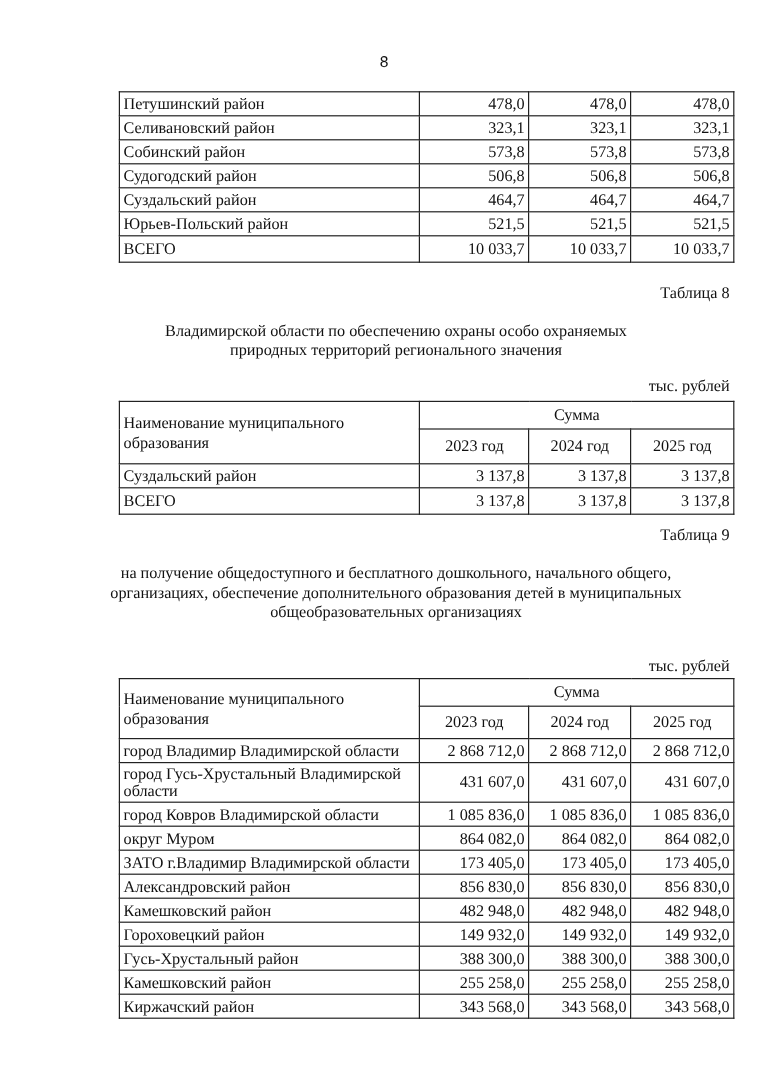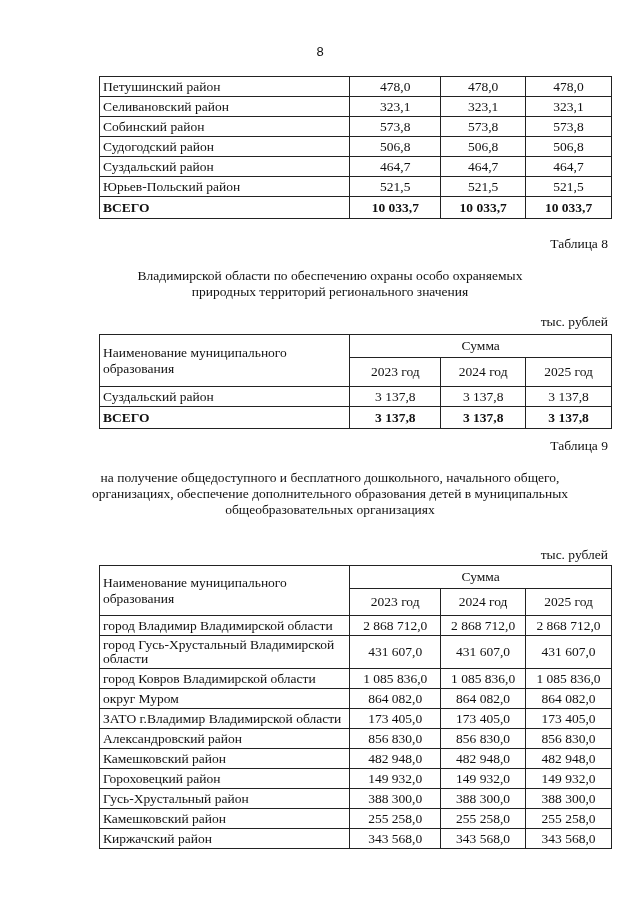--- a/index.html
+++ b/index.html
@@ -4,23 +4,23 @@
 <style>
   html, body { margin: 0; padding: 0; background: #ffffff; }
   body { width: 640px; height: 905px; position: relative; overflow: hidden;
          font-family: "Liberation Serif", "DejaVu Serif", serif; color: #111; }
   .page-num { position: absolute; top: 44px; left: 0; width: 640px; text-align: center;
               font-family: "Liberation Sans", sans-serif; font-size: 13px; }
   table { position: absolute; left: 99px; width: 513px; border-collapse: collapse;
           font-size: 13.5px; }
   td, th { border: 1.4px solid #222; padding: 0 3px; height: 19px; line-height: 16px;
            font-weight: normal; }
-  td.num { text-align: center; white-space: nowrap; }
+  td.num { text-align: right; white-space: nowrap; }
   td.name { text-align: left; }
-  tr.total td { font-weight: bold; height: 21px; margin-top: 27px; }
+  tr.total td { font-weight: normal; height: 21px; margin-top: 27px; }
   col.c-name { width: 251px; }
   col.c-val1 { width: 91px; }
   col.c-val2 { width: 85px; }
   col.c-val3 { width: 86px; }
   th.hdr-name { text-align: left; vertical-align: middle; }
   th.hdr-sum, th.hdr-year { text-align: center; height: 22px; }
   .label-right { position: absolute; right: 32px; font-size: 13.5px; }
   .title { position: absolute; left: 80px; width: 500px; text-align: center;
            font-size: 13.5px; line-height: 16px; }
   #t1 { top: 76px; }

